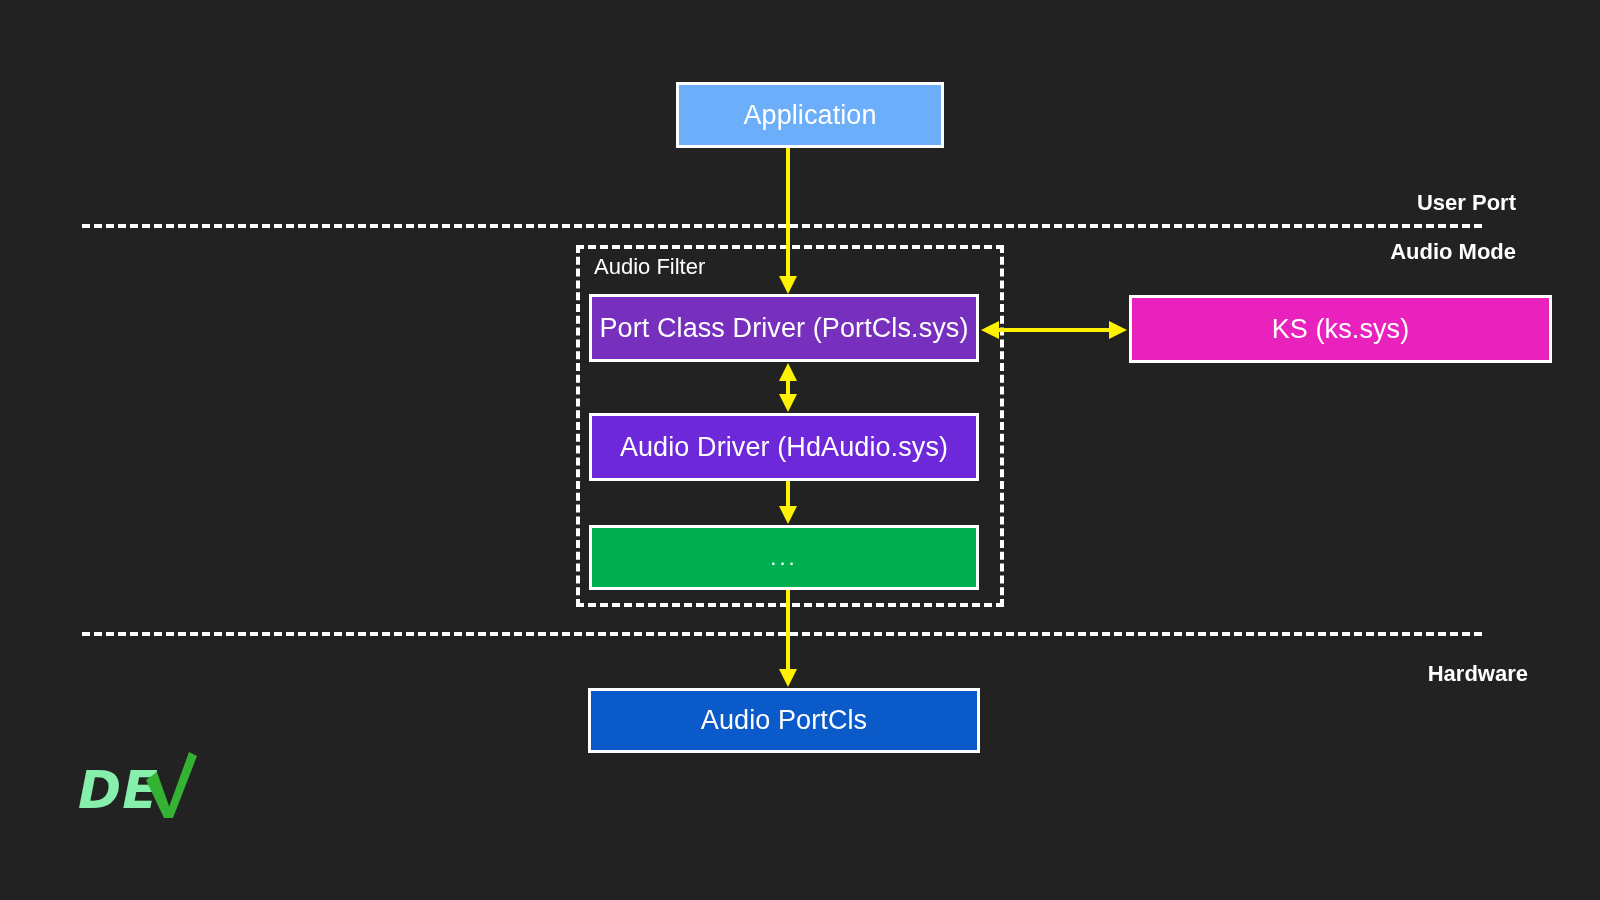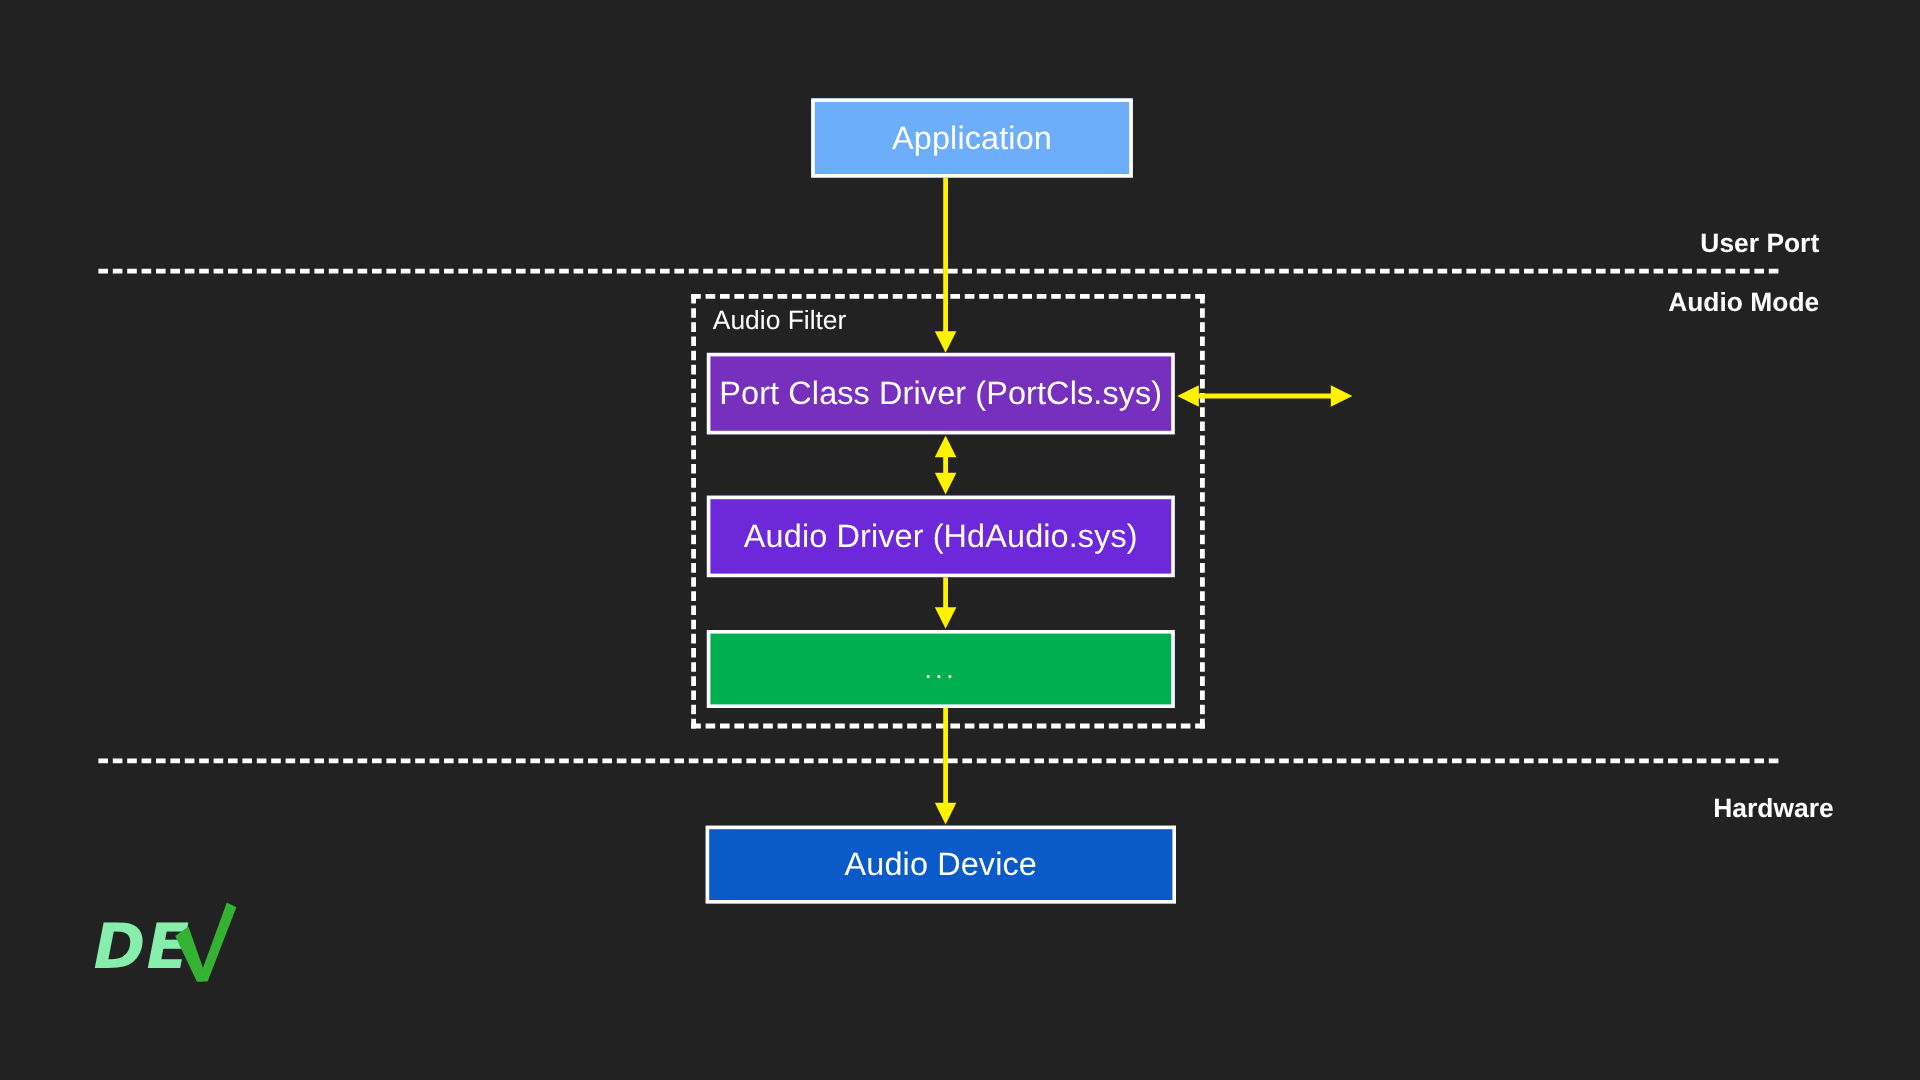--- a/index.html
+++ b/index.html
@@ -173,31 +173,34 @@
   </svg>
 
   <div class="node" id="node-application">
     <span class="lbl">Application</span>
   </div>
 
   <div class="node" id="node-portcls">
     <span class="lbl">Port Class Driver (PortCls.sys)</span>
   </div>
 
+  <div class="node" id="node-ks">
+    <span class="lbl">KS (ks.sys)</span>
+  </div>
 
   <div class="node" id="node-hdaudio">
     <span class="lbl">Audio Driver (HdAudio.sys)</span>
   </div>
 
   <div class="node" id="node-dots">
     <span class="lbl">...</span>
   </div>
 
   <div class="node" id="node-audiodevice">
-    <span class="lbl">Audio Device</span>
+    <span class="lbl">Audio PortCls</span>
   </div>
 
   <div id="devcore-logo">
     <span class="wordmark">DE</span>
     <svg class="vmark" viewBox="0 0 54 72">
       <polygon fill="#34B233" points="2,30 13,22 25,56 25,68 20,68"></polygon>
       <polygon fill="#34B233" points="45,2 53,6 29,68 21,68"></polygon>
     </svg>
   </div>
 

